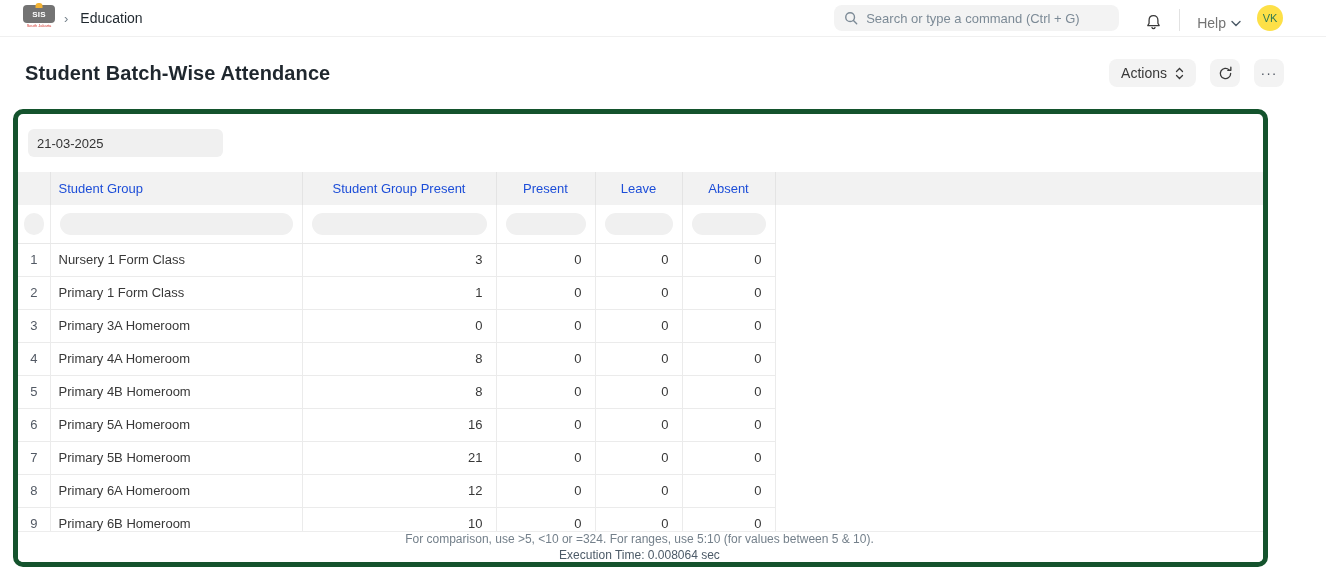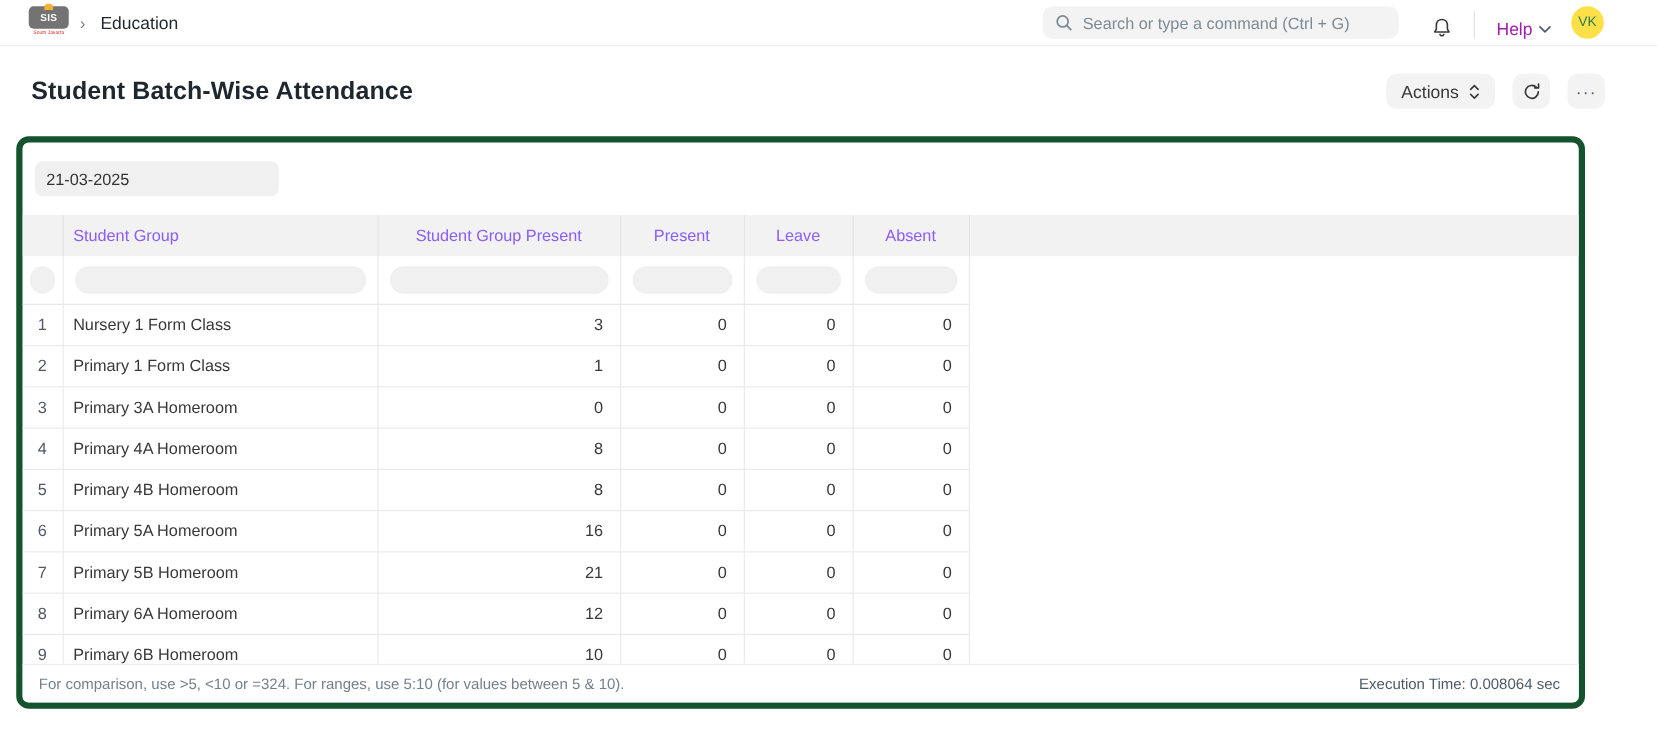--- a/index.html
+++ b/index.html
@@ -20,21 +20,21 @@
   .crumb-sep { color: #74808b; font-size: 13px; margin: 0 12px 0 14px; }
   .crumb { font-size: 14px; font-weight: 500; color: #1f272e; text-decoration: none; cursor: pointer; }
   .nav-right { margin-left: auto; display: flex; align-items: flex-end; }
   .search-bar { width: 285px; height: 26px; background: #f3f3f3; border-radius: 8px;
     display: flex; align-items: center; padding: 0 10px; cursor: text; }
   .search-bar svg { flex: none; margin-right: 8px; }
   .search-ph { font-size: 13px; color: #7c8a96; white-space: nowrap; }
   .bell-btn { background: none; border: none; margin-left: 26px; cursor: pointer; display: flex; }
   .nav-divider { width: 1px; height: 22px; background: #e2e2e2; margin: 0 17px; }
   .help-btn { background: none; border: none; font: inherit; font-size: 14px; font-weight: 500;
-    color: #a21caf; display: flex; align-items: center; gap: 5px; cursor: pointer; }
+    color: #737373; display: flex; align-items: center; gap: 5px; cursor: pointer; }
   .avatar { width: 26px; height: 26px; border-radius: 50%; background: #fde047; color: #2f7a54;
     font-size: 11px; font-weight: 500; display: flex; align-items: center; justify-content: center;
     margin-left: 16px; cursor: pointer; }
 
   
   .page-head { height: 72px; display: flex; align-items: center; padding: 0 42px 0 25px; }
   .page-title { font-size: 20px; font-weight: 700; color: #1f272e; letter-spacing: .1px; }
   .head-actions { margin-left: auto; display: flex; align-items: center; gap: 14px; }
   .btn { height: 28px; background: #f3f3f3; border: none; border-radius: 8px; font: inherit;
     font-size: 14px; color: #383838; display: flex; align-items: center; justify-content: center;
@@ -45,37 +45,37 @@
 
   
   .card { position: absolute; left: 13px; top: 109px; width: 1255px; height: 458px;
     border: 5px solid #14532d; border-radius: 10px; background: #fff; overflow: hidden; }
   .filter-section { height: 58px; display: flex; align-items: center; padding: 0 10px; }
   .date-input { width: 195px; height: 28px; background: #f0f0f0; border: none; border-radius: 6px;
     font: inherit; font-size: 13px; font-weight: 500; color: #333; padding: 0 9px; outline: none; }
 
   table { border-collapse: collapse; table-layout: fixed; width: 100%; }
   th, td { font-weight: 400; font-size: 13px; padding: 0; }
-  thead th { height: 33px; background: #f2f2f2; color: #8b5cf6; border-right: 1px solid #e4e4e4; }
+  thead th { height: 33px; background: #f2f2f2; color: #1d4ed8; border-right: 1px solid #e4e4e4; }
   thead th.filler { border-right: none; }
   th.col-text { text-align: left; padding-left: 8px; }
   th.col-num { text-align: center; }
   tr.filter-row td { height: 38px; border-bottom: 1px solid #e8e8e8; border-right: 1px solid #ebebeb; }
   tr.filter-row td.filler, tbody td.filler { border: none; }
   .pill { height: 22px; background: #f0f0f0; border-radius: 11px; margin: 0 9px; }
   .pill-circle { width: 20px; height: 22px; background: #f0f0f0; border-radius: 11px; margin: 0 auto; }
   tbody td { height: 33px; border-bottom: 1px solid #ebebeb; border-right: 1px solid #ebebeb;
     color: #383838; }
   td.idx { text-align: center; color: #525964; }
   td.cell-text { text-align: left; padding-left: 8px; cursor: pointer; margin-left: 40px; }
   td.cell-num { text-align: right; padding-right: 13px; cursor: pointer; }
 
   .card-footer { position: absolute; left: 0; right: 0; bottom: 0; height: 31px;
     border-top: 1px solid #ededed; background: #fff; display: flex; align-items: center;
-    justify-content: space-between; padding: 0 15px 0 13px; }
+    justify-content: space-between; padding: 0 15px 0 13px; flex-direction: column; }
   .footer-hint { font-size: 12px; color: #74808b; }
   .footer-exec { font-size: 12px; color: #4c5a67; }
 </style>
 </head>
 <body>
 
 <header class="navbar">
   <div class="logo">
     <div class="logo-box">SIS</div>
     <div class="logo-sub">South Jakarta</div>

